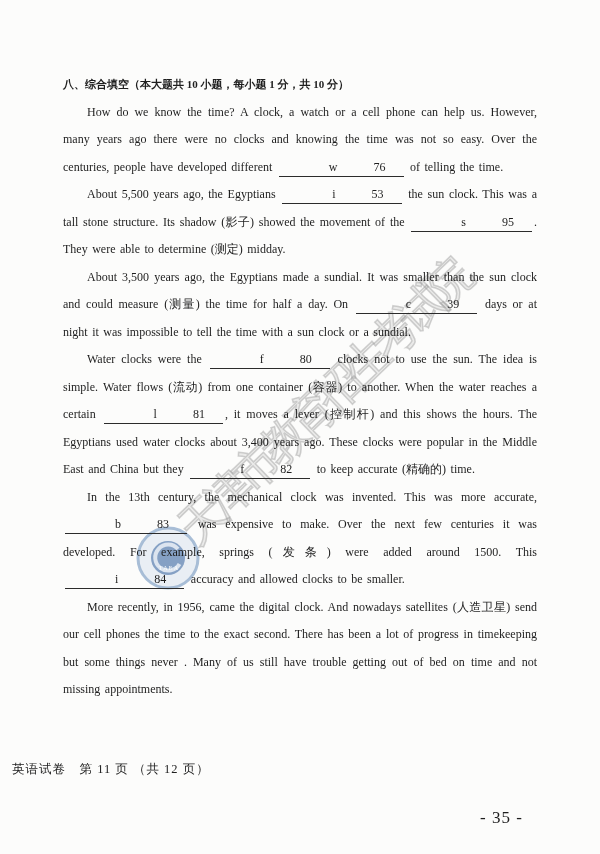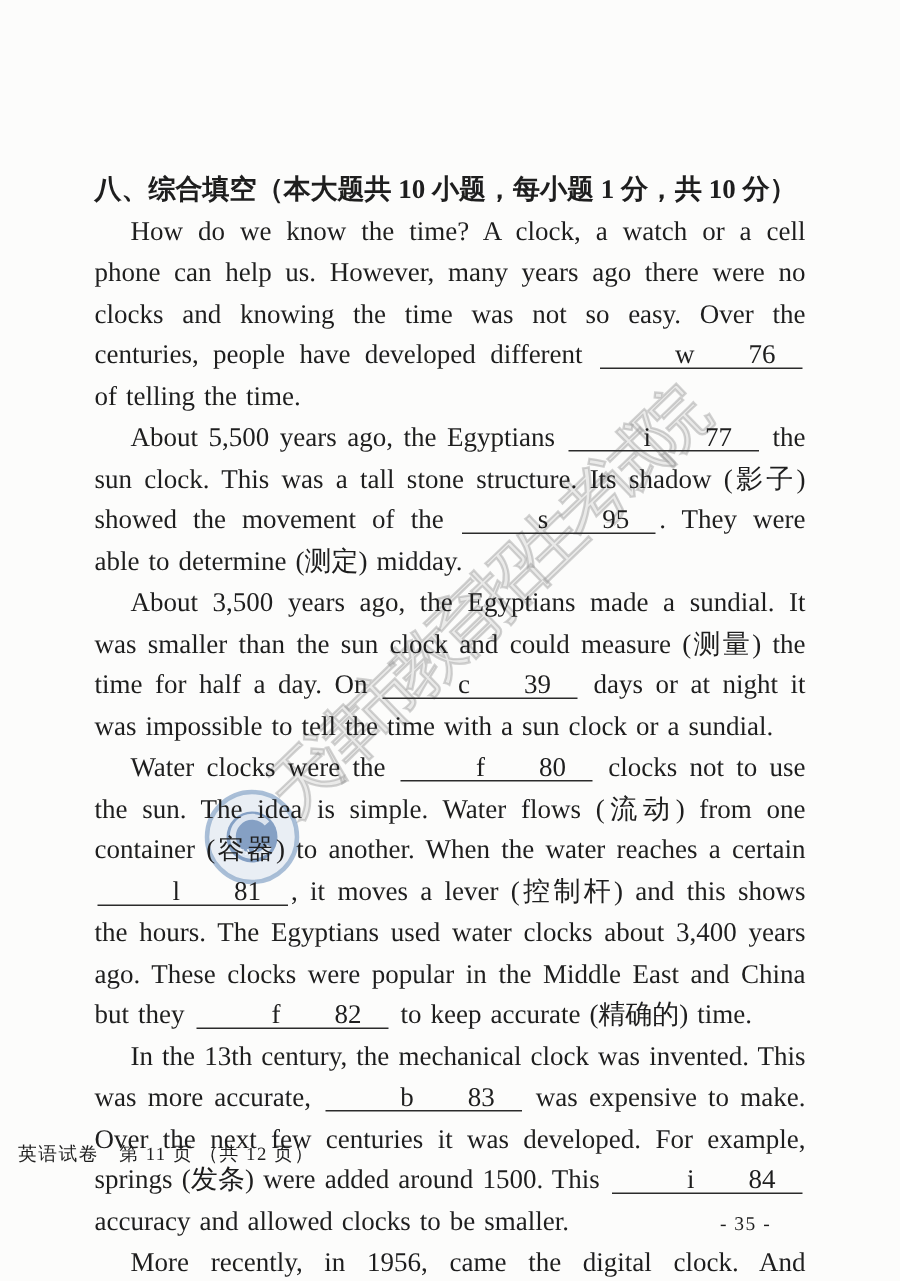--- a/index.html
+++ b/index.html
@@ -26,70 +26,69 @@
   .wm-seal {
     position:absolute; left:134px; top:524px;
     width:68px; height:68px; opacity:0.72;
     pointer-events:none; z-index:1;
   }
   
   .content {
     position:absolute; left:63px; top:71px; width:474px; z-index:2;
   }
   .sec-title {
-    font-weight:bold; font-size:18px; line-height:27.5px;
+    font-weight:bold; font-size:11px; line-height:27.5px;
     white-space:nowrap;
-    margin-top:42px;
   }
   .instruction {
     font-size:13.5px; line-height:27.5px; text-indent:24px;
   }
   .para {
-    font-size:18px; line-height:27.5px;
+    font-size:12px; line-height:27.5px;
     text-align:justify; text-indent:24px;
     word-spacing:1.5px;
   }
   .blank {
     display:inline-block;
     border-bottom:1.2px solid #2b2b2b;
     padding:0 0 1px 2px; margin:0 2px;
     line-height:15px; white-space:nowrap;
   }
   .bl-letter { display:inline-block; margin-right:12px; }
   .bl-num    { display:inline-block; margin-right:18px; }
   
   .footer {
     position:absolute; left:12px; top:761px; width:100%;
     font-size:12.5px; letter-spacing:1px;
     z-index:2;
   }
   .page-num {
     position:absolute; left:480px; top:808px;
-    font-size:13px; letter-spacing:1px; z-index:2;
+    font-size:17px; letter-spacing:1px; z-index:2;
   }
 </style>
 </head>
 <body>
 
 <div class="sheet">
 
   <div class="wm-text">天津市教育招生考试院</div>
 
   <svg class="wm-seal" viewBox="-34 -34 68 68" xmlns="http://www.w3.org/2000/svg">
     <circle cx="0" cy="0" r="30" fill="#c7d6e8" fill-opacity="0.5" stroke="#6e92bd" stroke-opacity="0.8" stroke-width="3"></circle>
     <circle cx="0" cy="0" r="17" fill="#3f6ba5" fill-opacity="0.85"></circle>
     <path d="M 10 -9 A 13 13 0 1 0 11.5 6" stroke="#dce6f2" stroke-width="4" fill="none" opacity="0.9"></path>
     <text x="1" y="12" font-size="6" fill="#ffffff" text-anchor="middle" letter-spacing="1.2">TAEA</text>
   </svg>
 
   <div class="content">
     <div class="sec-title">八、综合填空（本大题共 10 小题，每小题 1 分，共 10 分）</div>
     <div>
         <div class="para">How do we know the time? A clock, a watch or a cell phone can help us. However, many years ago there were no clocks and knowing the time was not so easy. Over the centuries, people have developed different <span class="blank"><span class="bl-letter">w</span><span class="bl-num">76</span></span> of telling the time.</div>
-        <div class="para">About 5,500 years ago, the Egyptians <span class="blank"><span class="bl-letter">i</span><span class="bl-num">77</span></span> the sun clock. This was a tall stone structure. Its shadow (影子) showed the movement of the <span class="blank"><span class="bl-letter">s</span><span class="bl-num">95</span></span>. They were able to determine (测定) midday.</div>
+        <div class="para">About 5,500 years ago, the Egyptians <span class="blank"><span class="bl-letter">i</span><span class="bl-num">53</span></span> the sun clock. This was a tall stone structure. Its shadow (影子) showed the movement of the <span class="blank"><span class="bl-letter">s</span><span class="bl-num">95</span></span>. They were able to determine (测定) midday.</div>
         <div class="para">About 3,500 years ago, the Egyptians made a sundial. It was smaller than the sun clock and could measure (测量) the time for half a day. On <span class="blank"><span class="bl-letter">c</span><span class="bl-num">39</span></span> days or at night it was impossible to tell the time with a sun clock or a sundial.</div>
         <div class="para">Water clocks were the <span class="blank"><span class="bl-letter">f</span><span class="bl-num">80</span></span> clocks not to use the sun. The idea is simple. Water flows (流动) from one container (容器) to another. When the water reaches a certain <span class="blank"><span class="bl-letter">l</span><span class="bl-num">81</span></span>, it moves a lever (控制杆) and this shows the hours. The Egyptians used water clocks about 3,400 years ago. These clocks were popular in the Middle East and China but they <span class="blank"><span class="bl-letter">f</span><span class="bl-num">82</span></span> to keep accurate (精确的) time.</div>
         <div class="para">In the 13th century, the mechanical clock was invented. This was more accurate, <span class="blank"><span class="bl-letter">b</span><span class="bl-num">83</span></span> was expensive to make. Over the next few centuries it was developed. For example, springs (发条) were added around 1500. This <span class="blank"><span class="bl-letter">i</span><span class="bl-num">84</span></span> accuracy and allowed clocks to be smaller.</div>
         <div class="para">More recently, in 1956, came the digital clock. And nowadays satellites (人造卫星) send our cell phones the time to the exact second. There has been a lot of progress in timekeeping but some things never . Many of us still have trouble getting out of bed on time and not missing appointments.</div>
       </div>
   </div>
 
   <div class="footer">英语试卷　第 11 页 （共 12 页）</div>
   <div class="page-num">- 35 -</div>
 

